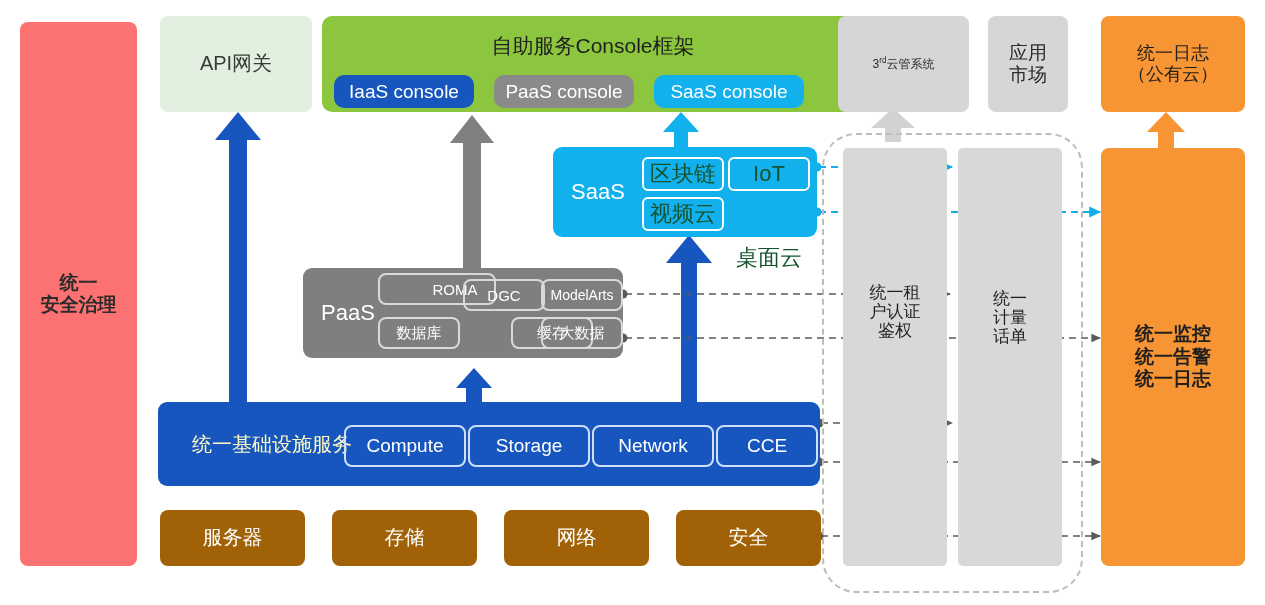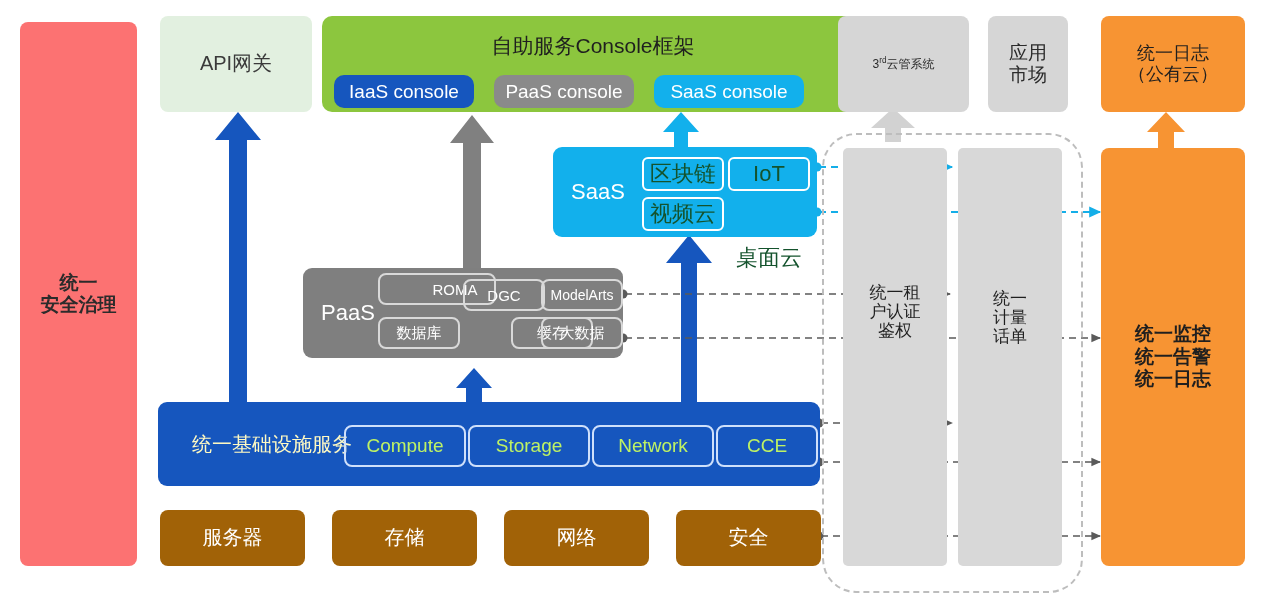--- a/index.html
+++ b/index.html
@@ -37,21 +37,21 @@
   .saas-chip{position:absolute;border:2px solid #ffffff;border-radius:6px;color:#14532d;font-size:22px;display:flex;align-items:center;justify-content:center;}
 
   
   .paas-panel{background:#7F7F7F;border-radius:9px;}
   .paas-label{position:absolute;left:18px;top:50%;transform:translateY(-50%);color:#fff;font-size:22px;}
   .paas-chip{position:absolute;border:2px solid #d9d9d9;border-radius:8px;color:#fff;font-size:15px;display:flex;align-items:center;justify-content:center;}
 
   
   .iaas-bar{background:#1656BE;border-radius:9px;}
   .iaas-label{position:absolute;left:18px;top:50%;transform:translateY(-50%);color:#fef9c3;font-size:20px;margin-left:16px;}
-  .iaas-chip{position:absolute;border:2px solid #cfe0fb;border-radius:8px;color:#bef264;font-size:19px;display:flex;align-items:center;justify-content:center;}
+  .iaas-chip{position:absolute;border:2px solid #cfe0fb;border-radius:8px;color:#ffffff;font-size:19px;display:flex;align-items:center;justify-content:center;}
   .res-box{background:#a16207;color:#fff;font-size:20px;border-radius:8px;}
 
   
   .dashed-container{position:absolute;border:2px dashed #BDBDBD;border-radius:34px;box-sizing:border-box;}
   .mid-bar{position:absolute;background:#D8D8D8;border-radius:5px;}
   .mid-bar-text{position:absolute;color:#1f1f1f;font-size:17px;line-height:1.12;text-align:center;}
 
   
   #arrows{position:absolute;left:0;top:0;width:1265px;height:605px;pointer-events:none;}
 </style>

